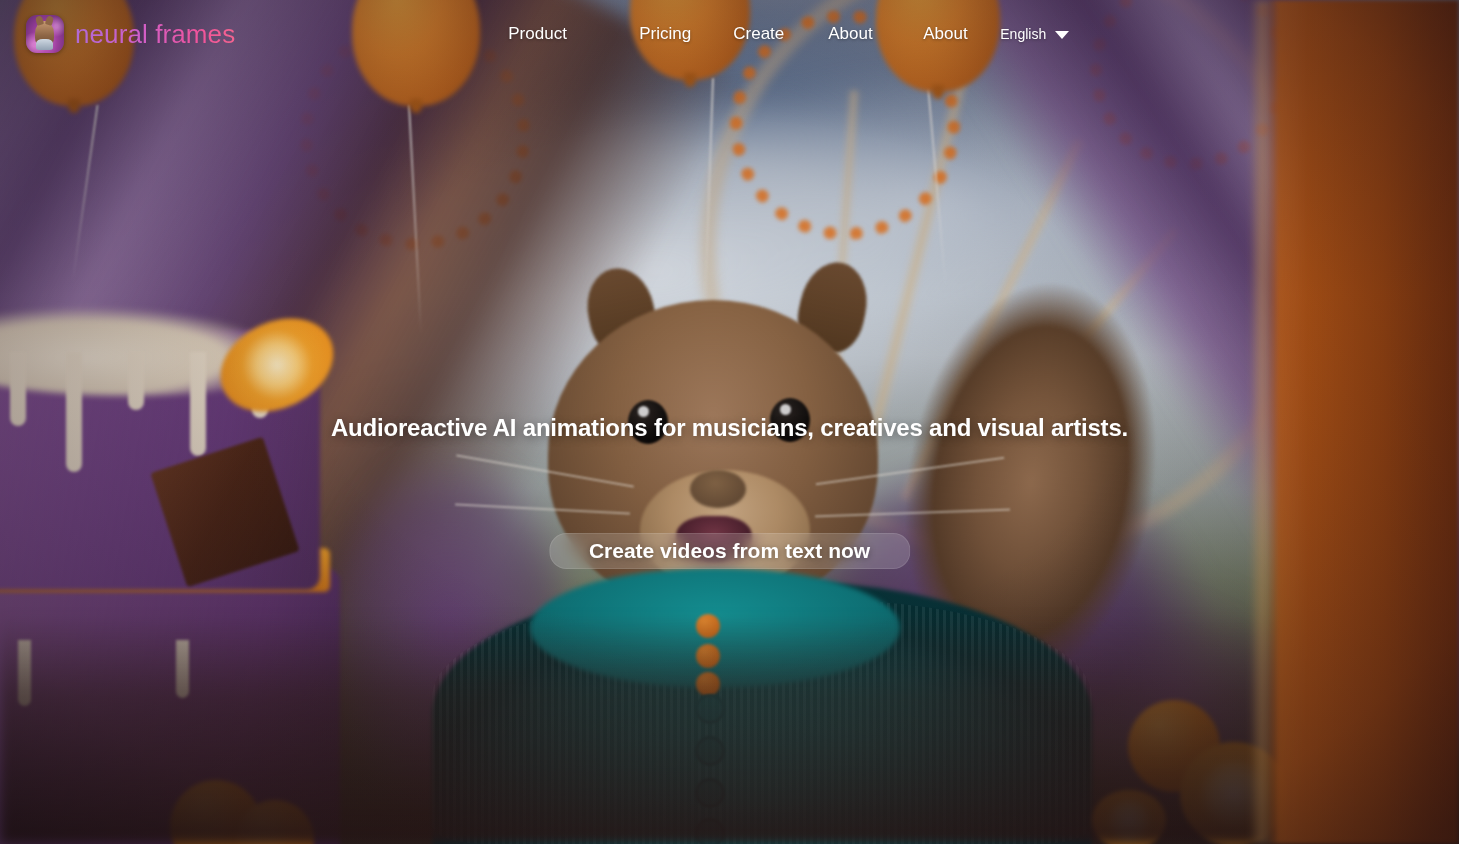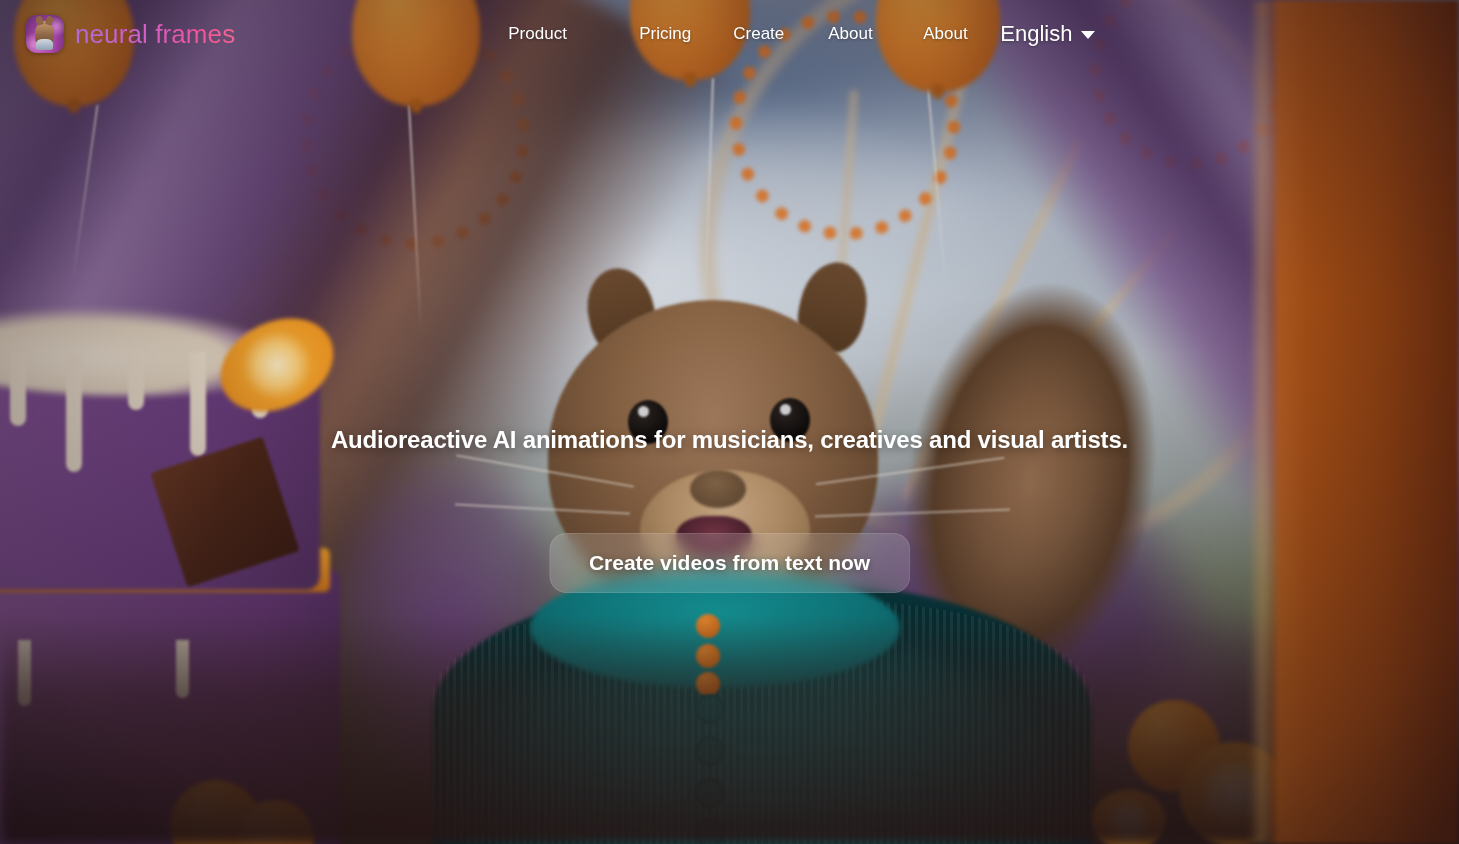--- a/index.html
+++ b/index.html
@@ -318,21 +318,21 @@
     padding:8px 0; margin-right:0; cursor:pointer; white-space:nowrap;
     text-shadow:0 1px 3px rgba(0,0,0,.35);
   }
   .nl-product{ width:131px; }
   .nl-pricing{ width:94px; }
   .nl-about{   width:95px; }
   .nl-blog{    width:95px; }
   .nl-help{    width:58px; }
   .lang{
     display:flex; align-items:center; gap:9px; cursor:pointer;
-    color:#fff; font-size:22px; margin-left:19px; white-space:nowrap;
+    color:#fff; font-size:14px; margin-left:19px; white-space:nowrap;
     text-shadow:0 1px 3px rgba(0,0,0,.35);
   }
   .caret{
     width:0; height:0; border-left:7px solid transparent; border-right:7px solid transparent;
     border-top:8px solid #ffffff; margin-top:2px;
   }
 
   .start-now{
     margin-left:auto;
     color:#fff; font-size:17px; font-weight:400;
@@ -352,32 +352,32 @@
   .headline{
     position:absolute; left:50%; transform:translateX(-50%);
     top:222px; width:1180px;
     text-align:center; color:#fff;
     font-size:72px; line-height:1.2; font-weight:700;
     letter-spacing:-1.2px;
     text-shadow:0 2px 14px rgba(0,0,0,.28);
   }
   .subhead{
     position:absolute; left:50%; transform:translateX(-50%);
-    top:426px; width:1100px; text-align:center;
+    top:414px; width:1100px; text-align:center;
     color:#fff; font-size:24px; font-weight:700; letter-spacing:-.2px;
     text-shadow:0 2px 10px rgba(0,0,0,.38);
   }
   .cta-wrap{
     position:absolute; left:50%; transform:translateX(-50%);
     top:533px; pointer-events:auto;
   }
   .cta{
     display:inline-block;
     color:#fff; font-size:21px; font-weight:700;
-    padding:17px 39px; border-radius:17px;
+    padding:5px 39px; border-radius:17px;
     background:rgba(255,255,255,.17);
     border:1px solid rgba(255,255,255,.10);
     backdrop-filter:blur(9px);
     cursor:pointer; white-space:nowrap;
     text-shadow:0 1px 6px rgba(0,0,0,.35);
   }
 </style>
 </head>
 <body>
 

